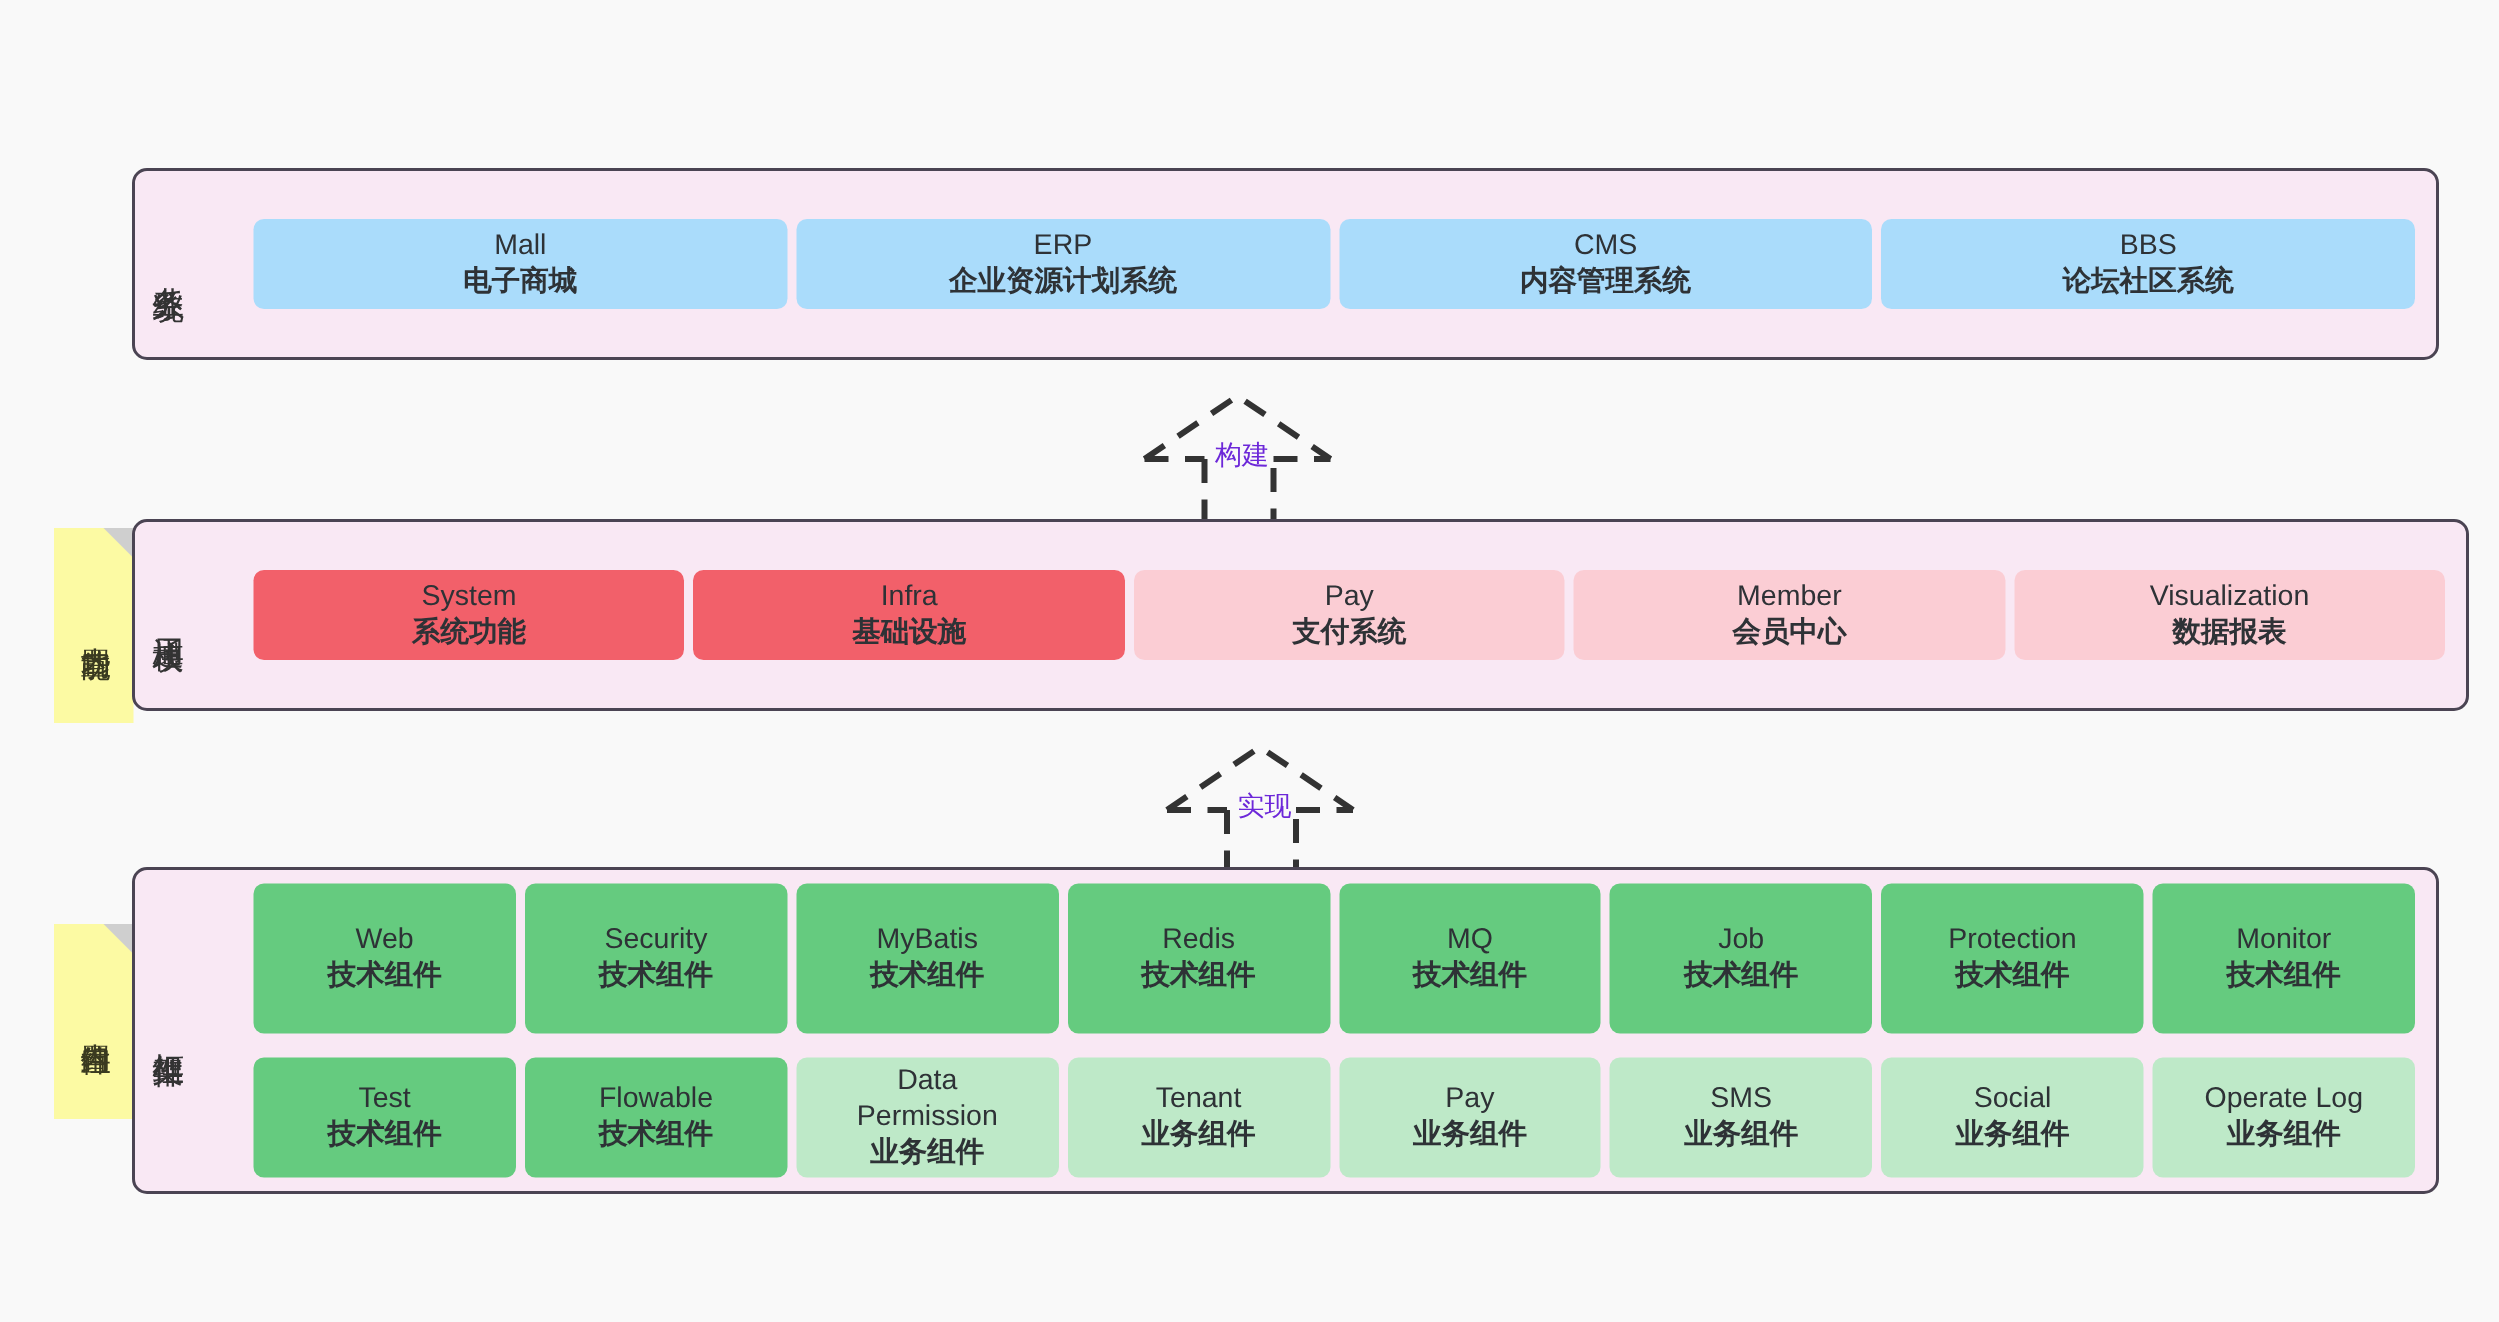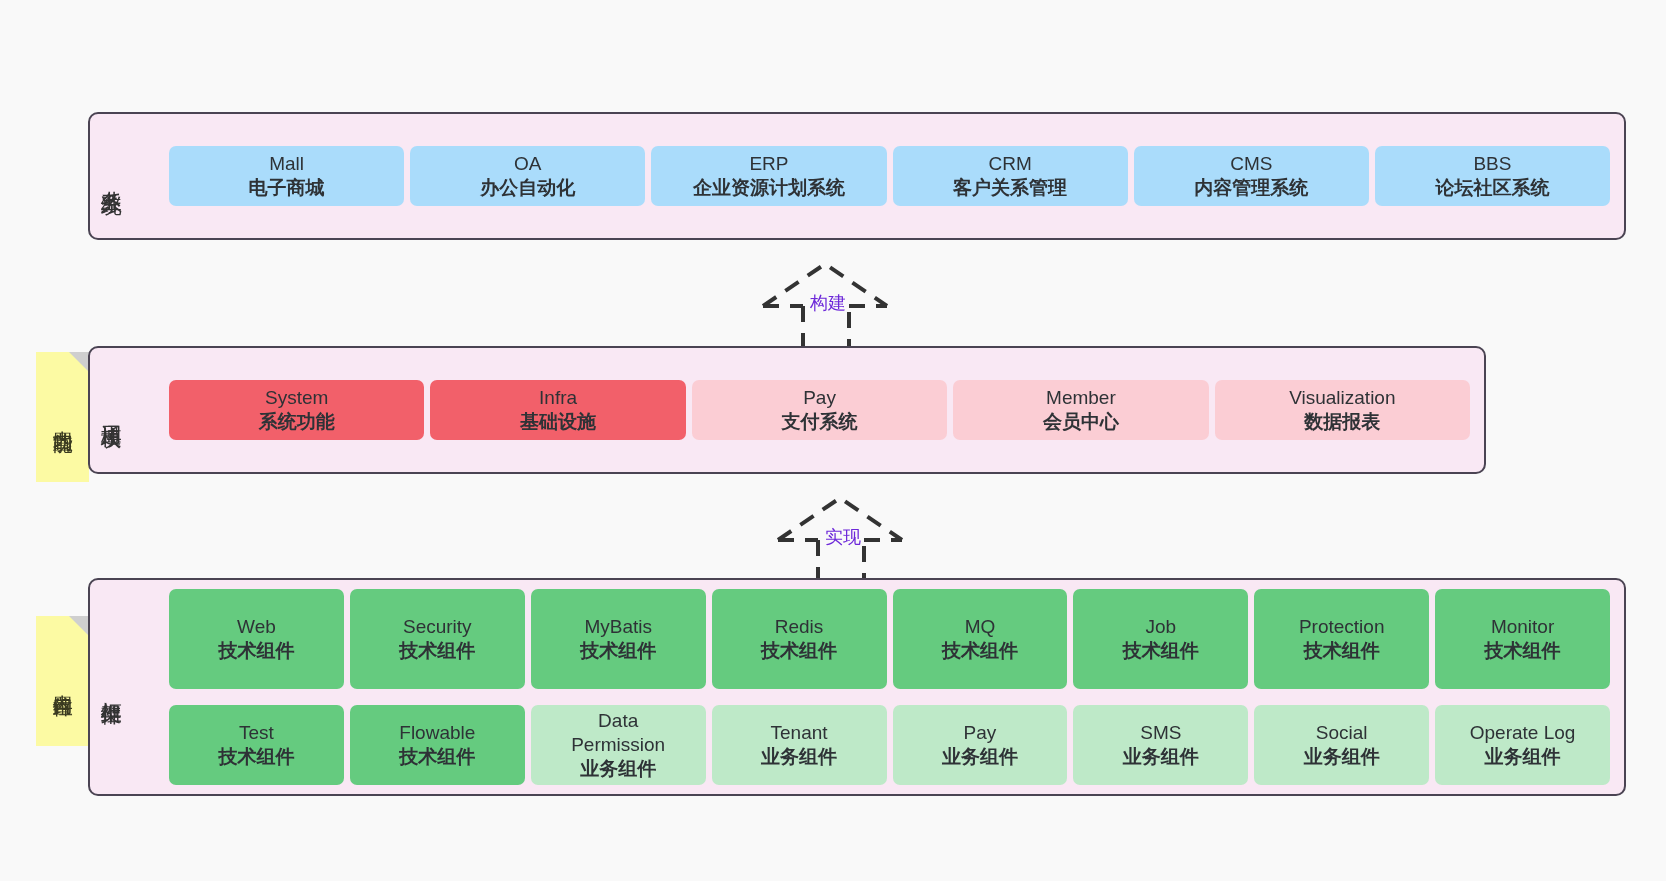--- a/index.html
+++ b/index.html
@@ -127,30 +127,22 @@
 
   <div class="section" style="left:88px;top:112px;width:1538px;height:128px;">
     <div class="section-title">业务系统</div>
     <div class="section-body">
       <div class="row">
         <div class="card c-blue">
           <span class="l1">Mall</span>
           <span class="l2">电子商城</span>
         </div>
         <div class="card c-blue">
-          <span class="l1">OA</span>
-          <span class="l2">办公自动化</span>
-        </div>
-        <div class="card c-blue">
           <span class="l1">ERP</span>
           <span class="l2">企业资源计划系统</span>
-        </div>
-        <div class="card c-blue">
-          <span class="l1">CRM</span>
-          <span class="l2">客户关系管理</span>
         </div>
         <div class="card c-blue">
           <span class="l1">CMS</span>
           <span class="l2">内容管理系统</span>
         </div>
         <div class="card c-blue">
           <span class="l1">BBS</span>
           <span class="l2">论坛社区系统</span>
         </div>
       </div>
@@ -165,21 +157,21 @@
       <path d="M 96 50 L 134 50" fill="none" stroke="#333" stroke-width="4" stroke-dasharray="16 11" stroke-linecap="butt"></path>
     </svg>
     <div class="lbl">构建</div>
   </div>
 
   <div class="note" style="left:36px;top:352px;height:130px;">
     <span class="fold"></span>
     <span>内置功能</span>
   </div>
 
-  <div class="section" style="left:88px;top:346px;width:1398px;height:128px;">
+  <div class="section" style="left:88px;top:346px;width:1558px;height:128px;">
     <div class="section-title">通用模块</div>
     <div class="section-body">
       <div class="row">
         <div class="card c-red">
           <span class="l1">System</span>
           <span class="l2">系统功能</span>
         </div>
         <div class="card c-red">
           <span class="l1">Infra</span>
           <span class="l2">基础设施</span>

